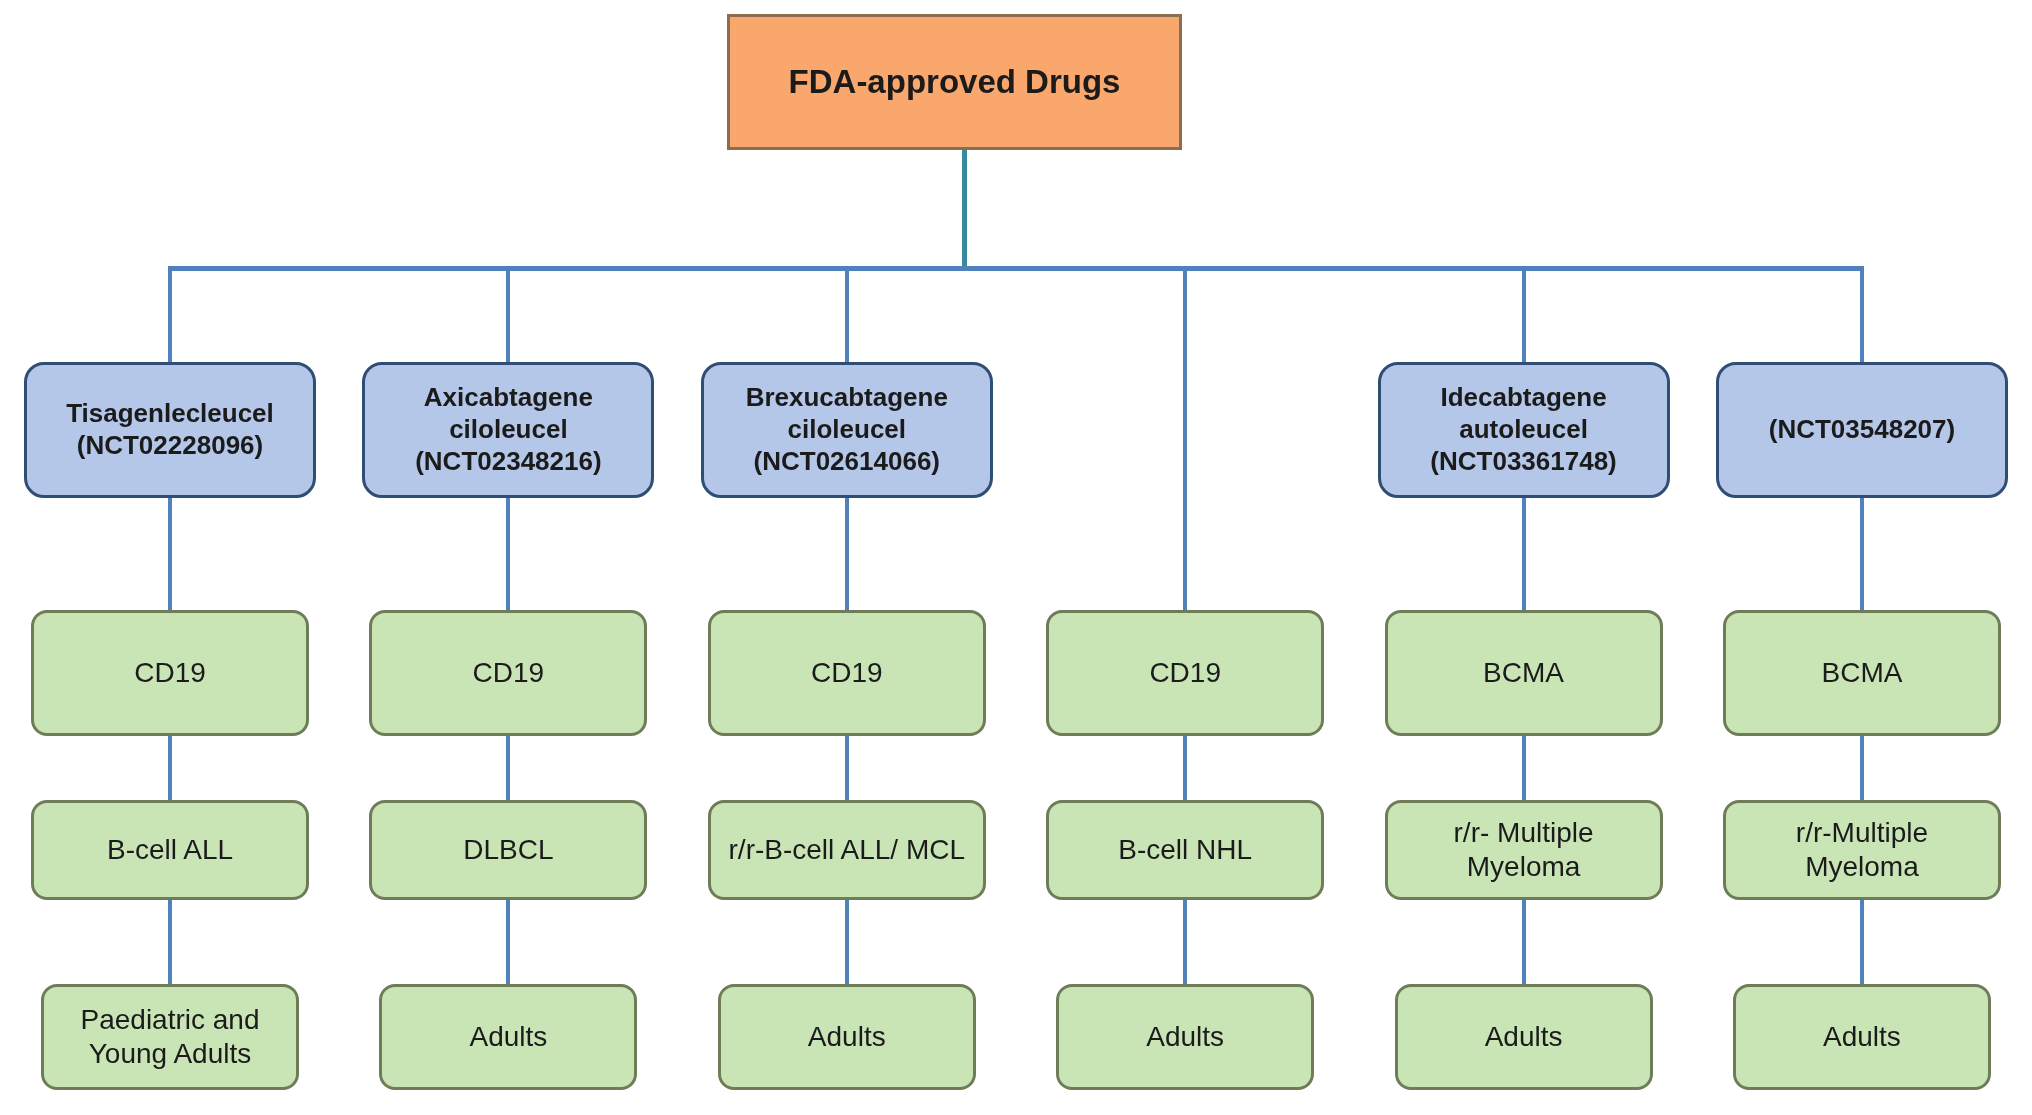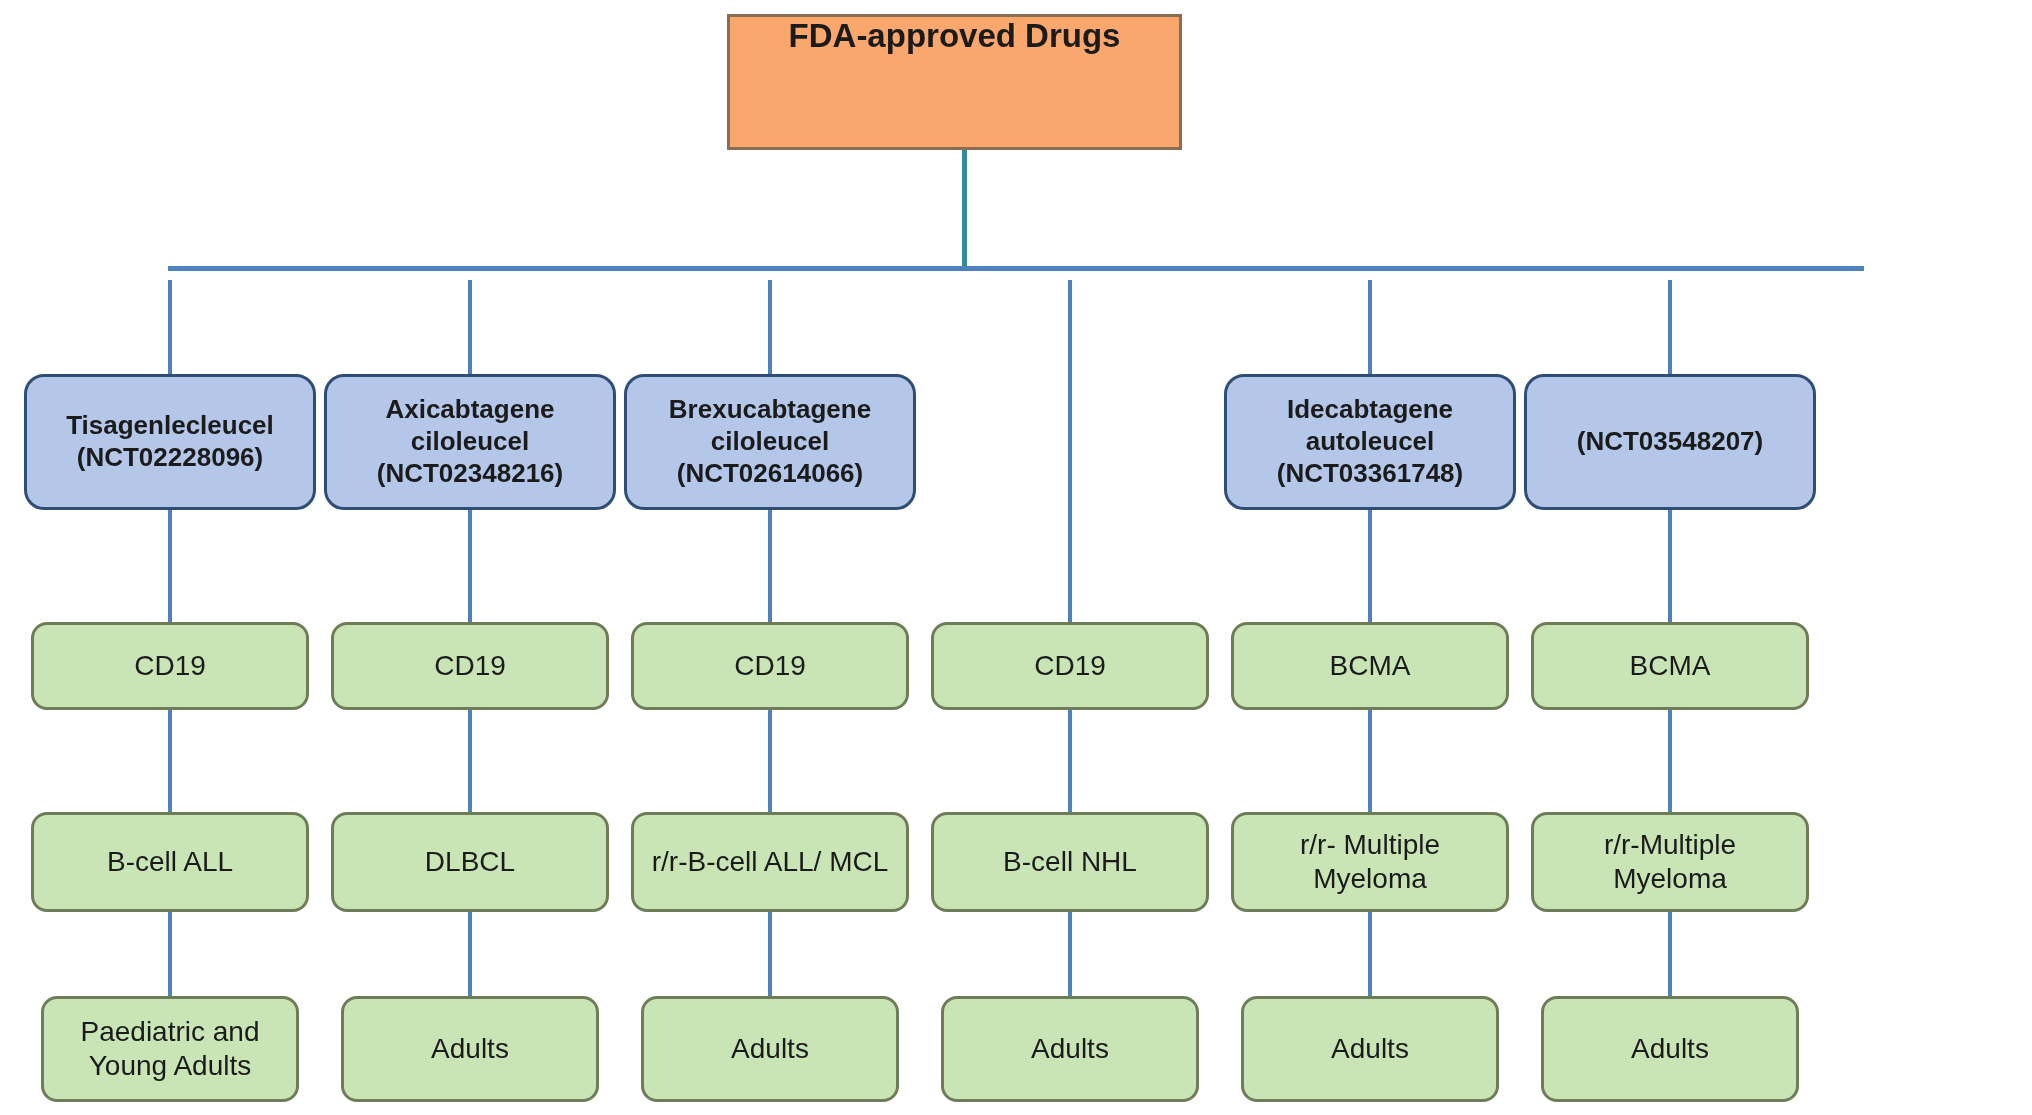--- a/index.html
+++ b/index.html
@@ -11,57 +11,57 @@
   *{box-sizing:border-box;}
   html,body{margin:0;padding:0;background:#fff;}
   .page{
     position:relative; width:2032px; height:1115px; background:#fff;
     font-family:"Liberation Sans", sans-serif; color:var(--ink); overflow:hidden;
   }
   
   .root-box{
     position:absolute; left:727px; top:14px; width:455px; height:136px;
     background:var(--root-fill); border:3px solid var(--root-border);
-    display:flex; justify-content:center;
+    display:flex; align-items:center; justify-content:center;
     font-size:33px; font-weight:bold; text-align:center; z-index:3;
   }
   
   .trunk{
     position:absolute; left:962px; top:148px; width:5px; height:122px;
     background:var(--trunk); z-index:1;
   }
   .bus{
     position:absolute; left:168px; top:266px; width:1696px; height:5px;
     background:var(--bus); z-index:1;
   }
   
   .cols{
     position:absolute; left:0; top:0; width:2032px; height:1115px;
-    padding:12px 20px; display:flex; border-radius:24px;
+    padding:0 20px; display:flex; justify-content:space-between;border-radius:24px;
   }
   .col{position:relative; width:300px; height:100%;}
   .vline{
     position:absolute; top:268px; left:50%; margin-left:-2px;
     width:4px; height:745px; background:var(--bus); z-index:1;
   }
   .box{
     position:absolute; left:0; right:0; z-index:2;
     display:flex; flex-direction:column; align-items:center; justify-content:center;
     text-align:center; line-height:1.22;
   }
   .drug{
     top:362px; height:136px; left:4px; right:4px;
     background:var(--drug-fill); border:3px solid var(--drug-border); border-radius:20px;
     font-weight:bold; font-size:26px;
   }
   .green{
     background:var(--node-fill); border:3px solid var(--node-border); border-radius:16px;
     font-size:28px;
   }
-  .target{top:610px; height:88px; left:11px; right:11px;}
+  .target{top:610px; height:126px; left:11px; right:11px;}
   .indication{top:800px; height:100px; left:11px; right:11px; padding:0 14px;}
   .population{top:984px; height:106px; left:21px; right:21px; padding:0 10px;}
 </style>
 </head>
 <body>
 
 <div class="page">
 
   <div class="root-box">
     <span>FDA-approved Drugs</span>

